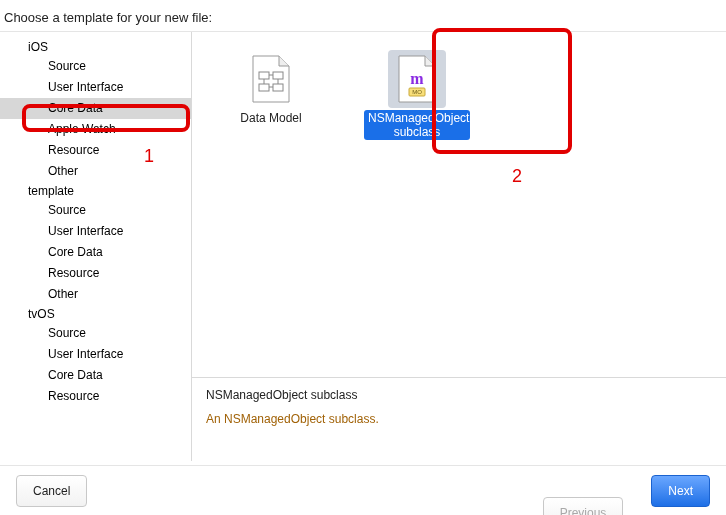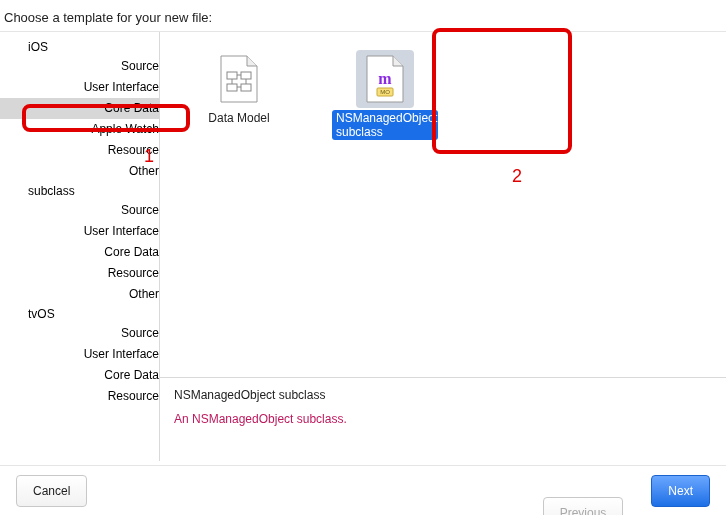--- a/index.html
+++ b/index.html
@@ -17,38 +17,37 @@
   .header {
     padding: 10px 16px 6px 4px;
     font-size: 13px;
   }
   .main {
     display: flex;
     height: 430px;
     border-top: 1px solid #e5e5e5;
   }
   .sidebar {
-    width: 160px;
+    width: 192px;
     border-right: 1px solid #d9d9d9;
     background: #fff;
     padding-top: 6px;
     overflow: hidden;
   }
   .platform-header {
     padding: 2px 0 2px 28px;
     font-size: 12px;
     color: #000;
   }
   .sidebar-item {
     padding: 2px 0 2px 48px;
     font-size: 12px;
     color: #000;
     cursor: default;
     line-height: 17px;
-    text-align: right;
   }
   .sidebar-item.selected {
     background: #d7d7d7;
   }
   .content {
     flex: 1;
     display: flex;
     flex-direction: column;
     position: relative;
   }
@@ -72,42 +71,42 @@
     height: 58px;
     display: flex;
     align-items: center;
     justify-content: center;
   }
   .template.selected .icon-wrap {
     background: #d0d6df;
     border-radius: 4px;
   }
   .template .label {
-    text-align: left;
+    text-align: center;
     font-size: 12px;
     line-height: 14px;
     padding: 1px 4px;
     border-radius: 3px;
   }
   .template.selected .label {
     background: #1a6fe8;
     color: #fff;
   }
   .detail {
     border-top: 1px solid #d9d9d9;
     padding: 10px 14px 14px 14px;
     height: 84px;
   }
   .detail-title {
     font-size: 12px;
     margin-bottom: 10px;
   }
   .detail-desc {
     font-size: 12px;
-    color: #be185d;
+    color: #a16207;
   }
   .footer {
     position: absolute;
     left: 0; right: 0; bottom: 0;
     height: 50px;
     border-top: 1px solid #e5e5e5;
     display: flex;
     align-items: center;
     padding: 0 16px;
     background: #fff;
@@ -166,21 +165,21 @@
   <div class="sidebar">
 
     <div class="platform-header">iOS</div>
     <div class="sidebar-item">Source</div>
     <div class="sidebar-item">User Interface</div>
     <div class="sidebar-item selected">Core Data</div>
     <div class="sidebar-item">Apple Watch</div>
     <div class="sidebar-item">Resource</div>
     <div class="sidebar-item">Other</div>
 
-    <div class="platform-header">subclass</div>
+    <div class="platform-header">template</div>
     <div class="sidebar-item">Source</div>
     <div class="sidebar-item">User Interface</div>
     <div class="sidebar-item">Core Data</div>
     <div class="sidebar-item">Resource</div>
     <div class="sidebar-item">Other</div>
 
     <div class="platform-header">tvOS</div>
     <div class="sidebar-item">Source</div>
     <div class="sidebar-item">User Interface</div>
     <div class="sidebar-item">Core Data</div>

